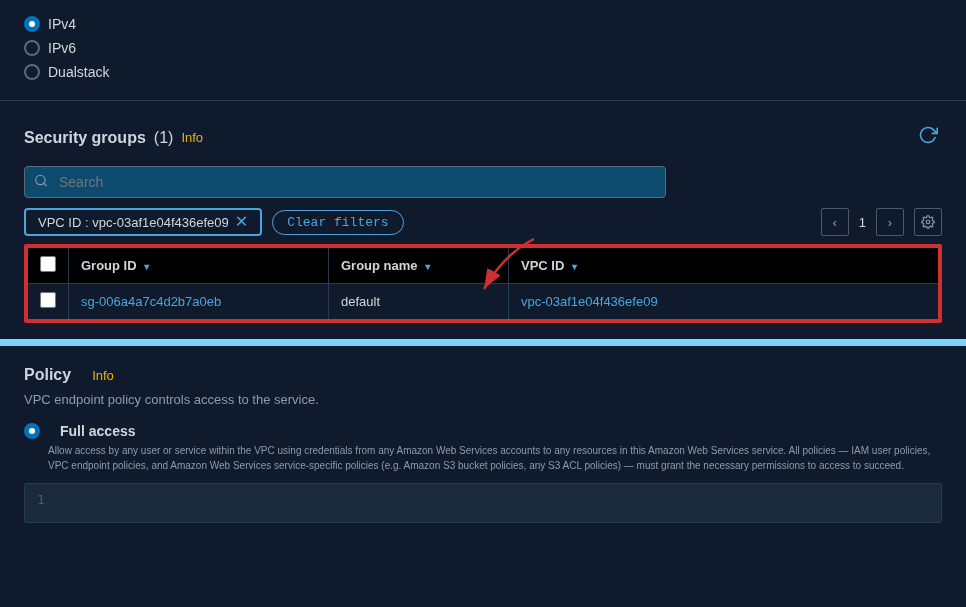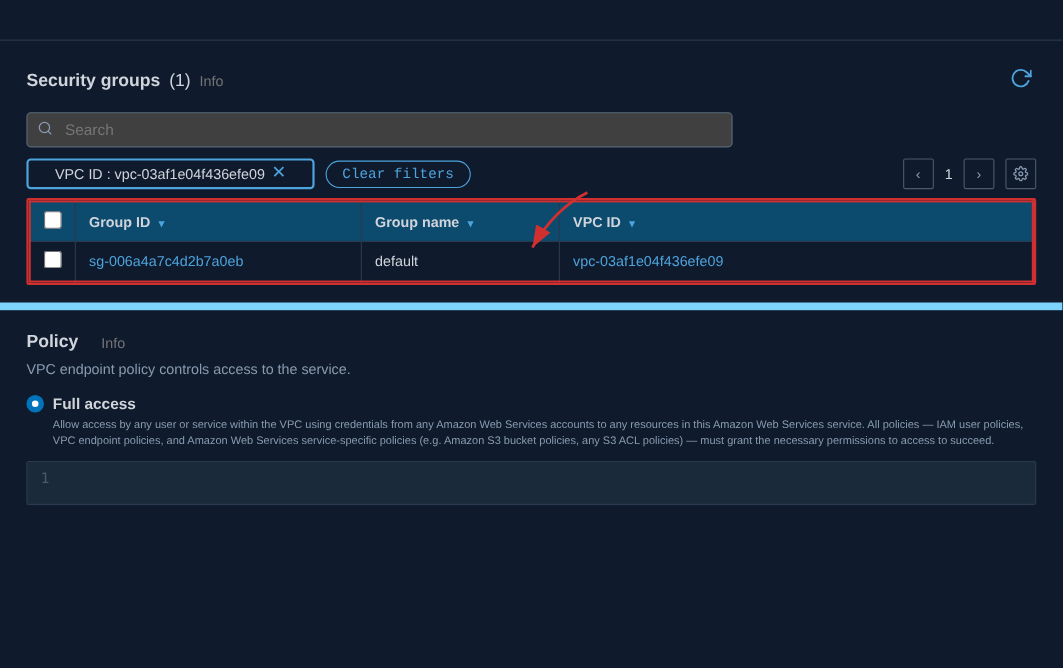--- a/index.html
+++ b/index.html
@@ -56,21 +56,21 @@
     .sg-header {
       display: flex;
       align-items: center;
       justify-content: space-between;
       margin-bottom: 12px;
     }
     .sg-title-group { display: flex; align-items: center; gap: 8px; }
     .sg-title { font-weight: 700; font-size: 16px; color: #d1d5db; }
     .sg-count { color: #d1d5db; font-size: 16px; }
     .info-link {
-      color: #737373;
+      color: #eab308;
       font-size: 13px;
       cursor: pointer;
       text-decoration: none;
     }
     .refresh-btn {
       background: transparent;
       border: none;
       cursor: pointer;
       color: #4da3dc;
       font-size: 18px;
@@ -79,21 +79,21 @@
     }
 
     
     .search-container {
       position: relative;
       margin-bottom: 10px;
     }
     .search-input {
       width: 642px;
       height: 32px;
-      background: #404040;
+      background: #0c4a6e;
       border: 1px solid #5a6a7a;
       border-radius: 4px;
       color: #8a9ab0;
       padding: 0 12px 0 34px;
       font-size: 14px;
       outline: none;
     }
     .search-icon-wrap {
       position: absolute;
       left: 10px;
@@ -102,21 +102,21 @@
       color: #8a9ab0;
       font-size: 14px;
     }
     .filter-tag {
       display: flex;
       align-items: center;
       gap: 6px;
       background: #0f1b2d;
       border: 2px solid #4da3dc;
       border-radius: 4px;
-      padding: 4px 24px;
+      padding: 4px 12px;
       color: #d1d5db;
       font-size: 13px;
     }
     .filter-tag-x {
       background: transparent;
       border: none;
       color: #4da3dc;
       cursor: pointer;
       font-size: 16px;
       line-height: 1;
@@ -167,21 +167,21 @@
     }
 
     
     .sg-table {
       width: 100%;
       border-collapse: collapse;
       border: 2px solid #d03030;
       border-radius: 2px;
     }
     .sg-table th {
-      background: #0c4a6e;
+      background: #000000;
       color: #d1d5db;
       font-weight: 600;
       font-size: 13px;
       padding: 8px 12px;
       text-align: left;
       border-bottom: 1px solid #2a3a50;
       border-right: 1px solid #2a3a50;
     }
     .sg-table td {
       padding: 8px 12px;
@@ -227,21 +227,21 @@
     .policy-section {
       background: #0f1b2d;
       padding: 16px 24px 20px 24px;
       margin-top: 4px;
     }
     .policy-header { display: flex; align-items: center; gap: 21px; margin-bottom: 8px; }
     .policy-title { font-weight: 700; font-size: 16px; color: #d1d5db; }
     .policy-desc { color: #8a9ab0; font-size: 13px; margin-bottom: 16px; }
     .policy-options { display: flex; flex-direction: column; gap: 10px; }
     .policy-option { display: flex; flex-direction: column; gap: 4px; }
-    .policy-option-label { display: flex; align-items: center; gap: 8px; }
+    .policy-option-label { display: flex; align-items: center; gap: 20px; }
     .policy-option-name { color: #d1d5db; font-weight: 600; font-size: 14px; }
     .policy-desc-text { color: #8a9ab0; font-size: 10px; padding-left: 24px; line-height: 1.5; }
     .policy-link { color: #4da3dc; cursor: pointer; }
 
     
     .code-editor {
       background: #1a2a3a;
       border: 1px solid #2a3a50;
       border-radius: 2px;
       padding: 8px 12px;
@@ -256,20 +256,34 @@
     
     .table-highlight {
       border: 2px solid #d03030;
       border-radius: 2px;
     }
   </style>
 </head>
 <body>
 
 <div class="ip-section">
+  <div class="radio-group">
+    <label class="radio-item">
+      <div class="radio-circle selected"></div>
+      <span class="radio-label">IPv4</span>
+    </label>
+    <label class="radio-item">
+      <div class="radio-circle"></div>
+      <span class="radio-label">IPv6</span>
+    </label>
+    <label class="radio-item">
+      <div class="radio-circle"></div>
+      <span class="radio-label">Dualstack</span>
+    </label>
+  </div>
 </div>
 
 <div class="sg-section">
 
   <div class="sg-header">
     <div class="sg-title-group">
       <span class="sg-title">Security groups</span>
       <span class="sg-count">(1)</span>
       <a class="info-link">Info</a>
     </div>

